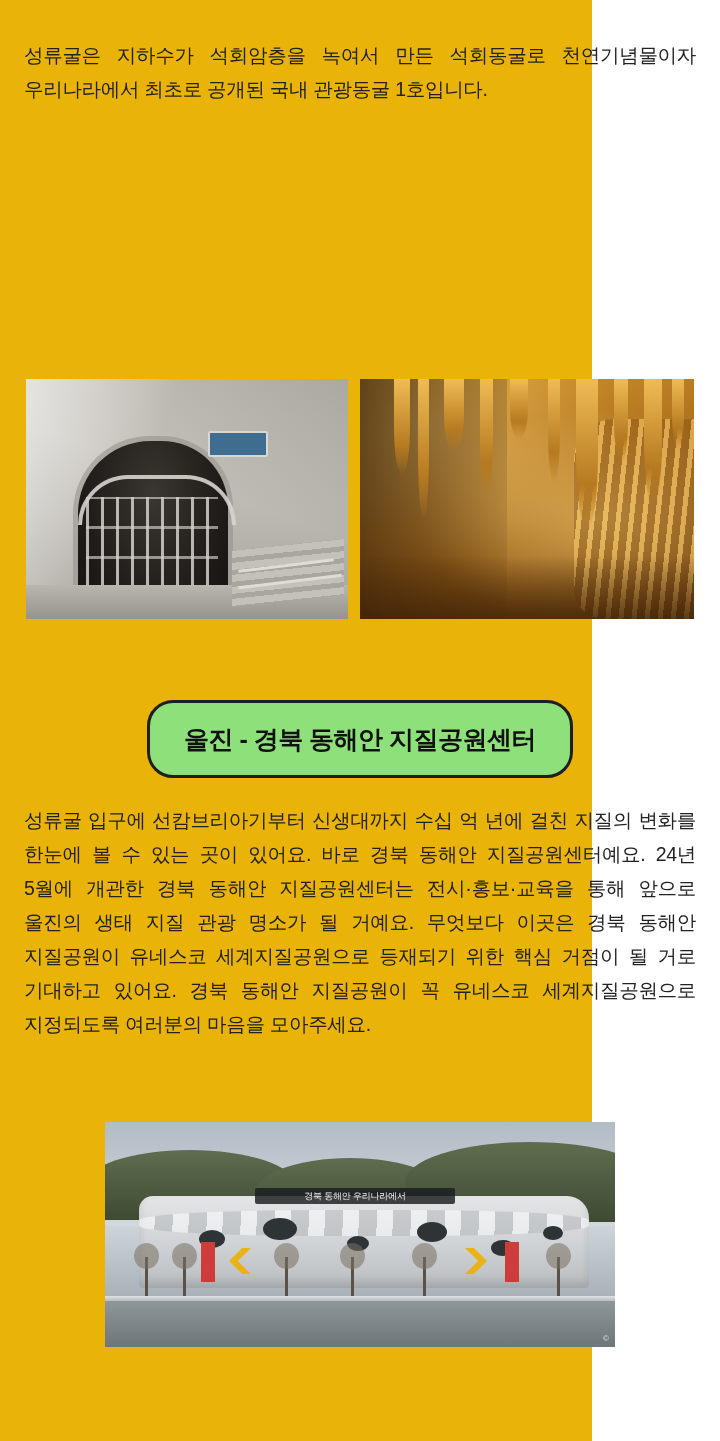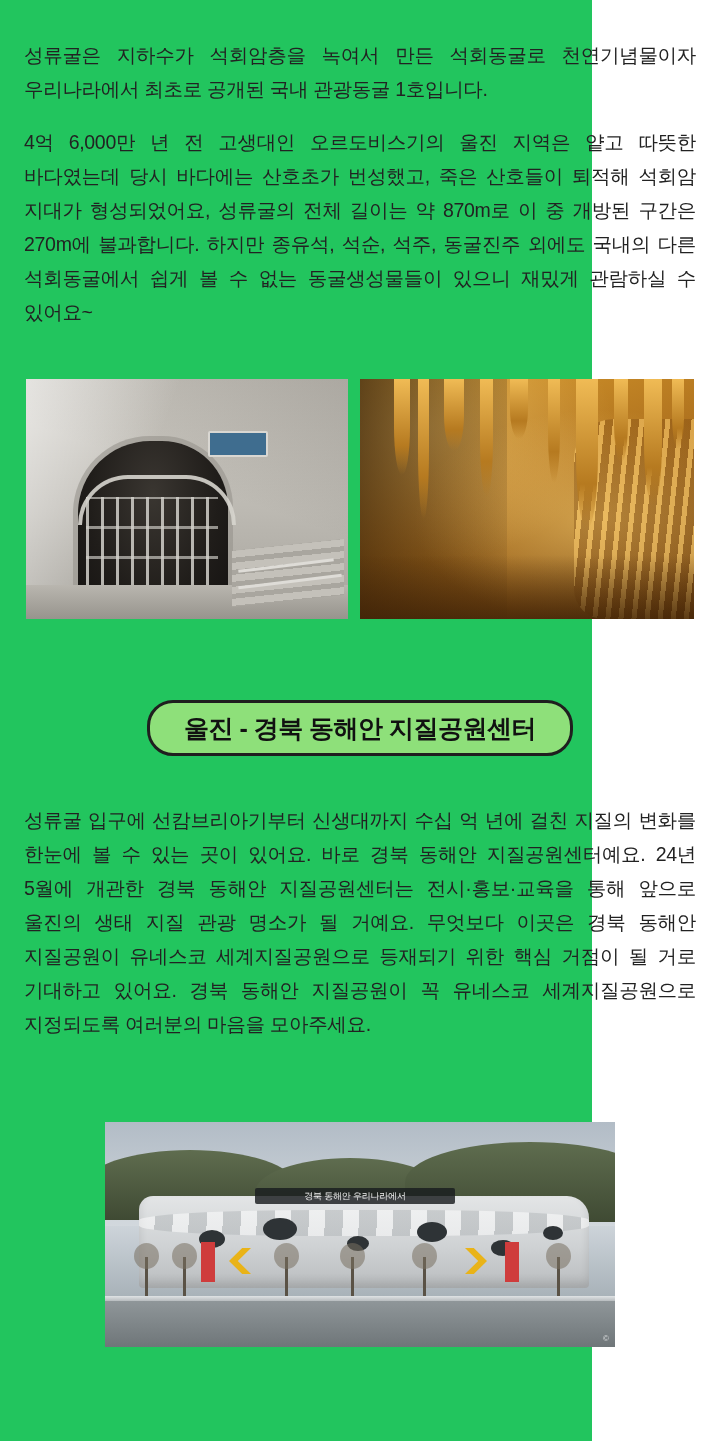--- a/index.html
+++ b/index.html
@@ -12,21 +12,21 @@
     min-height: 1441px;
     font-family: "Liberation Sans", sans-serif;
     color: #222222;
     position: relative;
     overflow: hidden;
   }
   .page {
     width: 592px;
     min-height: 1441px;
     position: relative;
-    background: #22c55e;
+    background: #eab308;
   }
 
   
   .para {
     font-size: 19.5px;
     line-height: 34px;
     color: #222222;
     letter-spacing: -0.3px;
     word-break: keep-all;
   }
@@ -207,21 +207,21 @@
     top: 700px;
     width: 720px;
     display: flex;
     justify-content: center;
   }
   .pill {
     display: inline-flex;
     align-items: center;
     justify-content: center;
     height: 48px;
-    padding: 1px 34px;
+    padding: 12px 34px;
     background: #8ee07a;
     border: 3px solid #1f1f1f;
     border-radius: 26px;
     font-size: 25px;
     font-weight: bold;
     color: #111111;
     letter-spacing: -0.5px;
     white-space: nowrap;
   }
 
@@ -365,21 +365,20 @@
     color: rgba(255,255,255,.75);
   }
 </style>
 </head>
 <body>
 
 <div class="page">
 
   <div id="intro-block">
     <p class="para justify">성류굴은 지하수가 석회암층을 녹여서 만든 석회동굴로 천연기념물이자 우리나라에서 최초로 공개된 국내 관광동굴 1호입니다.</p>
-    <p class="para justify">4억 6,000만 년 전 고생대인 오르도비스기의 울진 지역은 얕고 따뜻한 바다였는데 당시 바다에는 산호초가 번성했고, 죽은 산호들이 퇴적해 석회암 지대가 형성되었어요, 성류굴의 전체 길이는 약 870m로 이 중 개방된 구간은 270m에 불과합니다. 하지만 종유석, 석순, 석주, 동굴진주 외에도 국내의 다른 석회동굴에서 쉽게 볼 수 없는 동굴생성물들이 있으니 재밌게 관람하실 수 있어요~</p>
   </div>
 
   <div id="photo-row">
 
     <div class="photo photo-left">
       <div class="cave-rock"></div>
       <div class="cave-mouth"></div>
       <div class="cave-gate-arch"></div>
       <div class="cave-gate"></div>
       <div class="cave-sign"></div>

